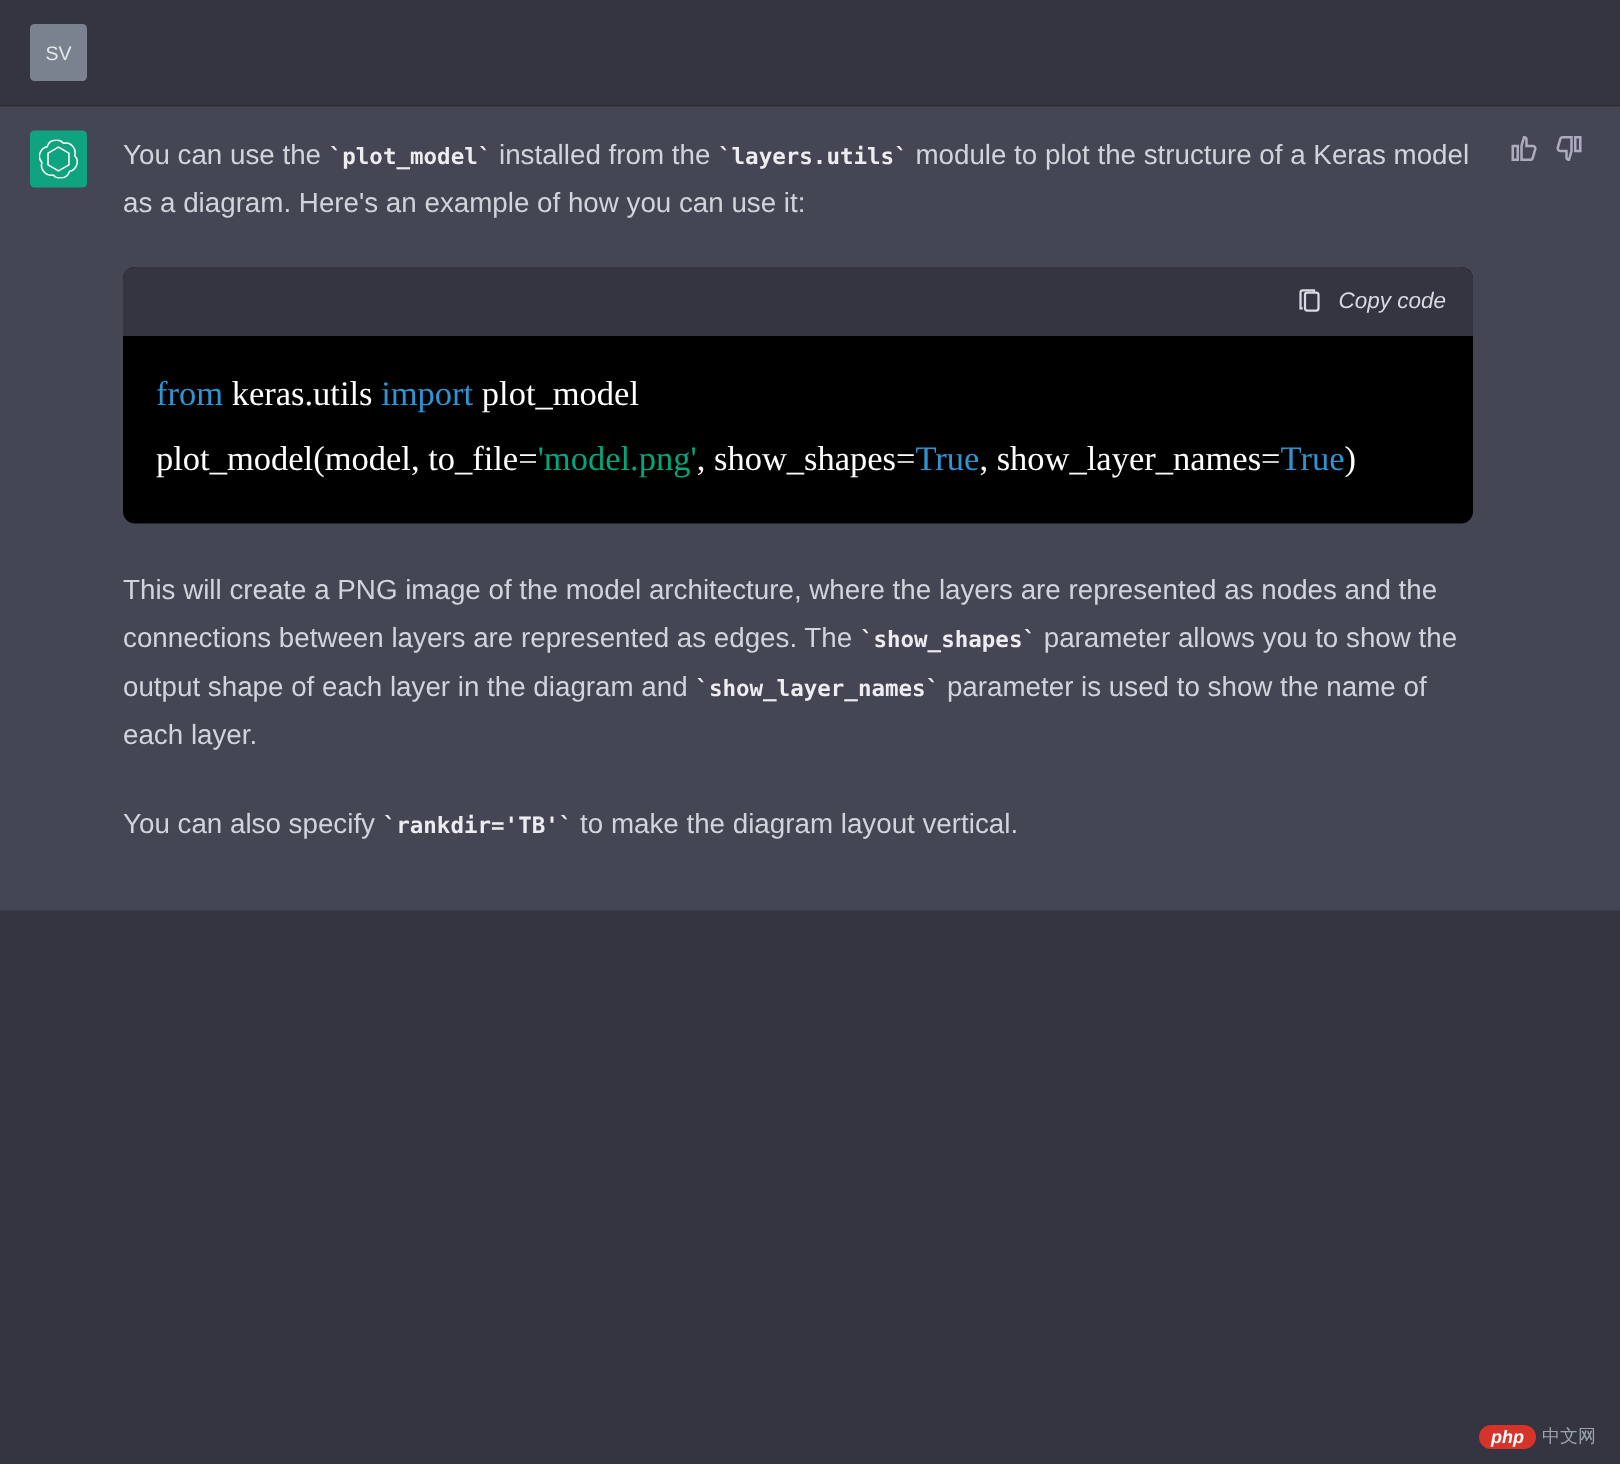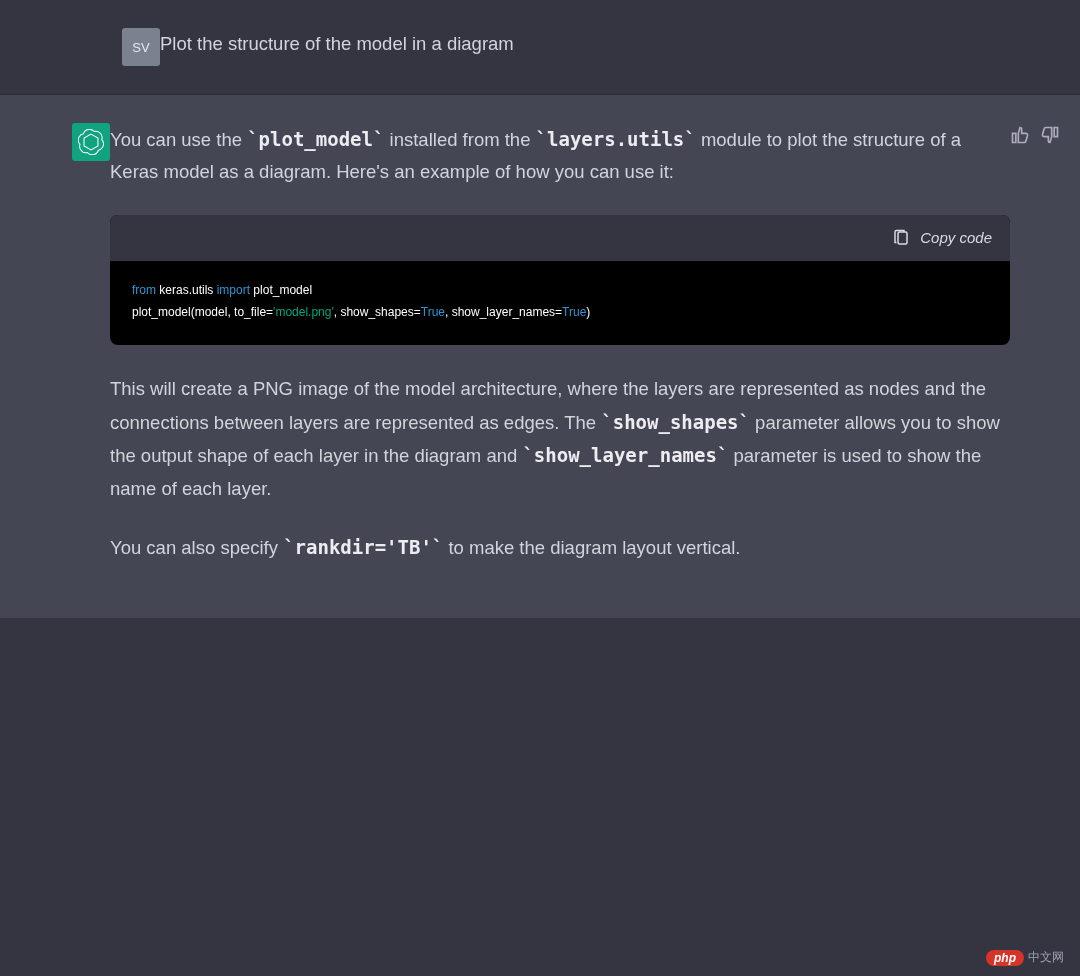--- a/index.html
+++ b/index.html
@@ -6,22 +6,22 @@
   body {
     background: #343541;
     font-family: -apple-system, BlinkMacSystemFont, "Segoe UI", Helvetica, Arial, sans-serif;
     color: #d1d5db;
     width: 1080px;
     height: 976px;
     overflow: hidden;
   }
   .message-row {
     display: flex;
-    padding: 28px 20px;
-    justify-content: flex-end;
+    padding: 16px 20px;
+    gap: 24px;
   }
   .user-row { background: #343541; border-bottom: 1px solid #2b2c34; }
   .assistant-row { background: #444654; }
   .avatar {
     width: 38px;
     height: 38px;
     flex-shrink: 0;
     display: flex;
     align-items: center;
     justify-content: center;
@@ -44,21 +44,21 @@
     gap: 10px;
     flex-shrink: 0;
     color: #acacbe;
     padding-top: 2px;
   }
   .feedback svg { width: 20px; height: 20px; cursor: pointer; }
   .inline-code {
     font-family: ui-monospace, "SF Mono", Menlo, Consolas, monospace;
     font-weight: 600;
     color: #ececf1;
-    font-size: 19px;
+    font-size: 15px;
   }
   .codeblock {
     background: #000000;
     border-radius: 8px;
     margin: 20px 0 28px 0;
     overflow: hidden;
   }
   .code-header {
     background: #343541;
     display: flex;
@@ -66,22 +66,22 @@
     align-items: center;
     padding: 10px 18px;
     color: #d9d9e3;
     font-size: 15px;
     gap: 10px;
   }
   .code-header svg { width: 18px; height: 18px; }
   .copy-btn { display: flex; align-items: center; gap: 10px; cursor: pointer; font-style: italic; }
   pre {
     padding: 18px 22px 22px 22px;
-    font-family: Liberation Sans, sans-serif;
-    font-size: 12px;
+    font-family: Liberation Serif, serif;
+    font-size: 23px;
     line-height: 1.85;
     color: #ffffff;
     white-space: pre-wrap;
     word-wrap: break-word;
   }
   .tok-kw { color: #2e95d3; }
   .tok-str { color: #00a67d; }
   .tok-bool { color: #2e95d3; }
   .para { margin-bottom: 26px; }
   .watermark {
@@ -102,21 +102,20 @@
     padding: 1px 8px;
     border-radius: 10px;
     font-size: 12px;
   }
 </style>
 </head>
 <body>
 
 <div class="message-row user-row">
   <div class="avatar user-avatar">SV</div>
-  <div class="content">Plot the structure of the model in a diagram</div>
 </div>
 
 <div class="message-row assistant-row">
   <div class="avatar assistant-avatar">
     <svg viewBox="0 0 41 41" fill="none">
       <path d="M37.5 16.8c.9-2.7.6-5.6-.9-8-2.2-3.8-6.6-5.8-10.9-4.9C23.8 1.7 21 .5 18.1.6c-4.4 0-8.3 2.8-9.6 7C5.7 8.1 3.3 9.9 1.9 12.4c-2.2 3.8-1.7 8.6 1.2 11.9-.9 2.7-.6 5.6.9 8 2.2 3.8 6.6 5.8 10.9 4.9 1.9 2.2 4.7 3.4 7.6 3.3 4.4 0 8.3-2.8 9.6-7 2.8-.5 5.2-2.3 6.6-4.8 2.2-3.8 1.7-8.6-1.2-11.9z" stroke="white" stroke-width="1.6"></path>
       <path d="M20.5 8l11 6.3v12.4l-11 6.3-11-6.3V14.3l11-6.3z" stroke="white" stroke-width="1.6"></path>
     </svg>
   </div>
   <div class="content">

